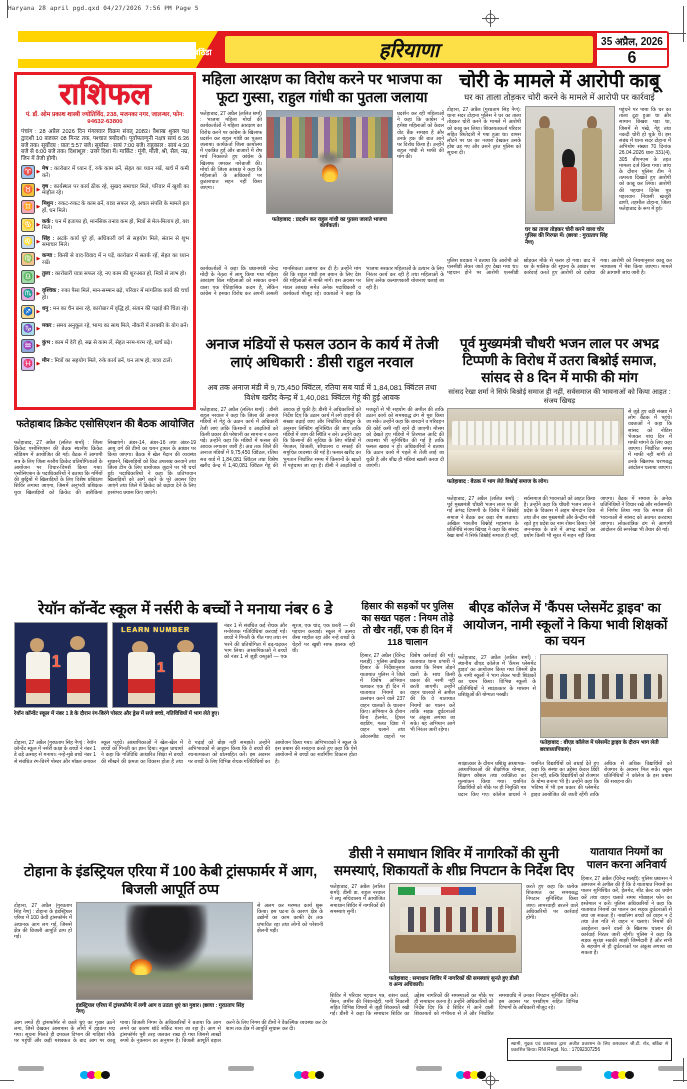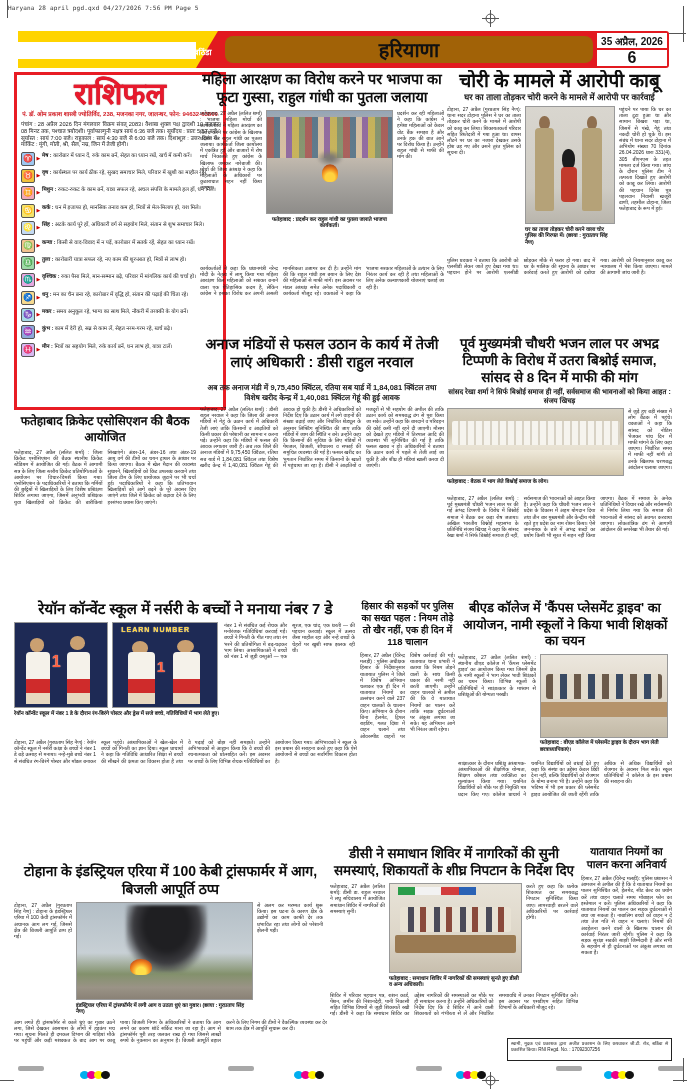--- a/index.html
+++ b/index.html
@@ -13,41 +13,41 @@
   .cropline{background:#555;}
   .regdash{width:26px;height:5px;background:#a8a8a8;border-radius:2px;display:inline-block;}
   .regdot{width:9px;height:8px;border-radius:50%;display:inline-block;margin-left:-2px;}
   
   .band{background:#e2191f;border-radius:3px;}
   .yellow{background:#ffd400;clip-path:polygon(0 0,100% 0,89% 100%,0 100%);}
   .stripe{background:#fff;}
   .masthead{color:#e8192c;font-weight:900;font-size:24px;letter-spacing:.5px;
             text-shadow:0 0 1px #7a0c12, 0 1px 0 #7a0c12;}
   .edition{color:#fff;font-weight:bold;font-size:8px;}
-  .section-box{background:#a16207;border-radius:8px;display:flex;align-items:center;justify-content:center;}
+  .section-box{background:#fde047;border-radius:2px;display:flex;align-items:center;justify-content:center;font-style:italic;}
   .section-title{font-size:20px;font-weight:bold;color:#111;}
   .datebox,.numbox{background:#fff;display:flex;align-items:center;justify-content:center;}
   .datebox{font-size:10px;font-weight:bold;}
   .numbox{font-size:16px;font-weight:bold;}
   
   .rashifal{border:3px solid #e81c24;padding:3px 4px;box-sizing:border-box;background:#fff;}
   .r-title{color:#e8192c;font-weight:900;font-size:30px;text-align:center;line-height:32px;
            text-shadow:0 0 1px #8a0d12;}
   .r-contact{color:#d01820;font-weight:bold;font-size:6px;text-align:center;line-height:7px;margin-top:1px;}
   .r-intro{font-size:5.6px;line-height:6.8px;text-align:justify;margin-top:3px;color:#1a1a1a;}
   .sign-row{display:flex;align-items:flex-start;margin-top:3.4px;}
   .sign-icon{flex:0 0 12px;height:12px;border:1px solid #555;border-radius:2px;font-size:8px;
              line-height:12px;text-align:center;color:#222;}
   .sign-arrow{flex:0 0 7px;font-size:5px;color:#c00;line-height:12px;text-align:center;}
   .sign-text{font-size:5.4px;line-height:6.4px;text-align:justify;color:#1a1a1a;}
   .sign-name{font-weight:bold;}
   
   .art{box-sizing:border-box;overflow:hidden;}
   .hl{font-weight:bold;color:#0d0d0d;text-align:center;font-stretch:condensed;}
-  .sub{font-weight:bold;color:#222;text-align:center;}
+  .sub{font-weight:normal;color:#222;text-align:center;}
   .body{font-size:5px;line-height:6.2px;text-align:justify;color:#1c1c1c;}
   .cols2{columns:2;column-gap:5px;}
   .cols3{columns:3;column-gap:5px;}
   .cols4{columns:4;column-gap:5px;}
   .row{display:flex;gap:4px;align-items:flex-start;}
   .cap{font-size:5.4px;line-height:6.6px;font-weight:bold;text-align:center;color:#111;margin-top:1.5px;}
   .photo{position:relative;overflow:hidden;background:#c9c9c9;border:.5px solid #999;box-sizing:border-box;}
   
   .p-crowd{background:linear-gradient(180deg,#93a5b8 0%,#b9b0a2 16%,#c7bdb0 42%,#a9a6a1 68%,#8e8c89 100%);}
   .p-crowd .crowdband{position:absolute;left:0;top:6%;width:100%;height:40%;opacity:.85;
@@ -113,21 +113,21 @@
     <div class="abs stripe" style="left:0;top:11px;width:178px;height:17px;"></div>
   </div>
   <div class="abs edition" style="left:176px;top:15px;">बठिंडा</div>
   <div class="abs section-box" style="left:207px;top:5px;width:368px;height:27px;">
     <span class="section-title">हरियाणा</span>
   </div>
   <div class="abs datebox" style="left:579px;top:2px;width:70px;height:15px;">35 अप्रैल, 2026</div>
   <div class="abs numbox" style="left:579px;top:19px;width:70px;height:16px;">6</div>
 </div>
 
-<div class="abs rashifal" style="left:14px;top:72px;width:212px;height:338px;">
+<div class="abs rashifal" style="left:14px;top:72px;width:182px;height:338px;">
   <div class="r-title">राशिफल</div>
   <div class="r-contact">पं. डॉ. ओम प्रकाश शास्त्री ज्योतिर्विद, 238, मजनका नगर, जालन्धर, फोन: 94632-63800</div>
   <div class="r-intro">पंचांग : 28 अप्रैल 2026 दिन मंगलवार विक्रम संवत् 2083। वैशाख शुक्ल पक्ष द्वादशी 10 बजकर 08 मिनट तक, पश्चात त्रयोदशी। पूर्वाफाल्गुनी नक्षत्र सायं 6:36 बजे तक। सूर्योदय : प्रातः 5:57 बजे। सूर्यास्त : सायं 7:00 बजे। राहुकाल : सायं 4:30 बजे से 6:00 बजे तक। दिशाशूल : उत्तर दिशा में। मार्किट : मूंगी, मोती, श्री, सैल, नम्र, जिन में तेजी होगी।</div>
   <div>
   <div class="sign-row">
     <span class="sign-icon" style="background: rgb(158, 199, 240);">♈</span>
     <span class="sign-arrow">▶</span>
     <span class="sign-text"><b class="sign-name">मेष :</b> <span class="sign-pred"> कारोबार में ध्यान दें, रुके काम बनें, सेहत का ध्यान रखें, खर्च में कमी करें।</span></span>
   </div>
 
@@ -253,26 +253,26 @@
         <div class="floor"></div>
       </div>
       <div class="cap" style="text-align:left;">फतेहाबाद : बैठक में भाग लेते बिश्नोई समाज के लोग।</div>
     </div>
     <div class="body" style="width:44px;height:84px;overflow:hidden;">से जुड़े हुए बड़ी संख्या में लोग बैठक में पहुंचे। वक्ताओं ने कहा कि सांसद को नोटिस भेजकर पांच दिन में माफी मांगने के लिए कहा जाएगा। निर्धारित समय में माफी नहीं मांगी तो उनके खिलाफ चरणबद्ध आंदोलन चलाया जाएगा।</div>
   </div>
   <div class="body cols3" style="margin-top:3px;height:112px;overflow:hidden;">फतेहाबाद, 27 अप्रैल (ललित शर्मा) : पूर्व मुख्यमंत्री चौधरी भजन लाल पर की गई अभद्र टिप्पणी के विरोध में बिश्नोई समाज ने बैठक कर कड़ा रोष जताया। अखिल भारतीय बिश्नोई महासभा के प्रतिनिधि संजय खिचड़ ने कहा कि सांसद रेखा शर्मा ने सिर्फ बिश्नोई समाज ही नहीं, सर्वसमाज की भावनाओं को आहत किया है। उन्होंने कहा कि चौधरी भजन लाल ने प्रदेश के विकास में अहम योगदान दिया तथा तीन बार मुख्यमंत्री और केन्द्रीय मंत्री रहते हुए प्रदेश का नाम रोशन किया। ऐसे जननायक के बारे में अभद्र शब्दों का प्रयोग किसी भी सूरत में सहन नहीं किया जाएगा। बैठक में समाज के अनेक प्रतिनिधियों ने विचार रखे और सर्वसम्मति से निर्णय लिया गया कि समाज की भावनाओं से सांसद को अवगत करवाया जाएगा। लोकतांत्रिक ढंग से आगामी आंदोलन की रूपरेखा भी तैयार की गई।</div>
 </div>
 
 <div class="abs art" style="left:14px;top:413px;width:182px;height:185px;">
-  <div class="hl" style="font-size:12px;line-height:16px;text-align:center;">फतेहाबाद क्रिकेट एसोसिएशन की बैठक आयोजित</div>
+  <div class="hl" style="font-size:10px;line-height:22px;text-align:center;">फतेहाबाद क्रिकेट एसोसिएशन की बैठक आयोजित</div>
   <div class="body cols2" style="margin-top:4px;height:160px;overflow:hidden;">फतेहाबाद, 27 अप्रैल (ललित शर्मा) : जिला क्रिकेट एसोसिएशन की बैठक स्थानीय क्रिकेट स्टेडियम में आयोजित की गई। बैठक में आगामी सत्र के लिए जिला स्तरीय क्रिकेट प्रतियोगिताओं के आयोजन पर विचार-विमर्श किया गया। एसोसिएशन के पदाधिकारियों ने बताया कि गर्मियों की छुट्टियों में खिलाड़ियों के लिए विशेष प्रशिक्षण शिविर लगाया जाएगा, जिसमें अनुभवी प्रशिक्षक युवा खिलाड़ियों को क्रिकेट की बारीकियां सिखाएंगे। अंडर-14, अंडर-16 तथा अंडर-19 आयु वर्ग की टीमों का चयन ट्रायल के आधार पर किया जाएगा। बैठक में खेल मैदान की व्यवस्था सुधारने, खिलाड़ियों को किट उपलब्ध करवाने तथा जिला टीम के लिए प्रायोजक जुटाने पर भी चर्चा हुई। पदाधिकारियों ने कहा कि प्रतिभावान खिलाड़ियों को आगे बढ़ने के पूरे अवसर दिए जाएंगे तथा जिले में क्रिकेट को बढ़ावा देने के लिए हरसंभव प्रयास किए जाएंगे।</div>
 </div>
 
 <div class="abs art" style="left:14px;top:600px;width:343px;height:243px;">
-  <div class="hl" style="font-size:15px;line-height:18px;">रेयॉन कॉन्वेंट स्कूल में नर्सरी के बच्चों ने मनाया नंबर 7 डे</div>
+  <div class="hl" style="font-size:15px;line-height:18px;">रेयॉन कॉन्वेंट स्कूल में नर्सरी के बच्चों ने मनाया नंबर 6 डे</div>
   <div class="row" style="margin-top:4px;">
     <div style="width:206px;">
       <div class="row" style="gap:4px;">
         <div class="photo p-kids" style="width:94px;height:86px;">
           <div class="khead" style="left:16%;top:18%;"></div>
           <div class="khead" style="left:60%;top:16%;"></div>
           <div class="kid" style="left:12%;"></div>
           <div class="kid" style="left:56%;"></div>
           <div class="one" style="left:40%;top:36%;font-size:16px;">1</div>
         </div>

